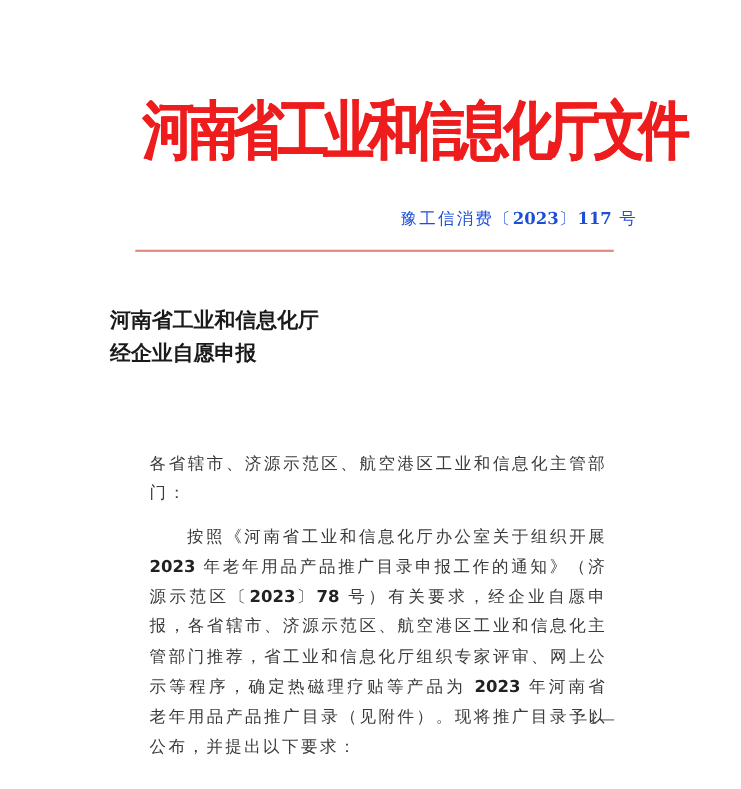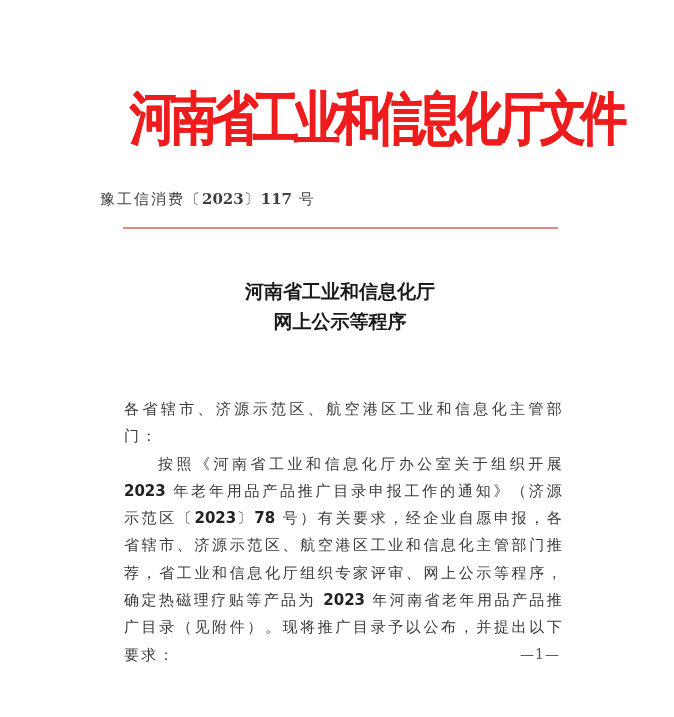--- a/index.html
+++ b/index.html
@@ -8,58 +8,58 @@
       font-family: "DejaVu Serif", serif; color: #333;
     }
     .masthead {
       position: absolute; left: 130px; top: 74px; width: 420px; height: 70px;
       color: #ee1c1c; font-family: "DejaVu Sans", sans-serif; font-weight: bold;
       font-size: 46px; line-height: 70px; letter-spacing: -5px; white-space: nowrap;
       transform: scaleY(1.25); transform-origin: top left;
       text-shadow: 0.6px 0 0 #ee1c1c, -0.6px 0 0 #ee1c1c;
     }
     .docno {
-      position: absolute; left: 100px; top: 190px; width: 480px; text-align: left;
-      font-size: 15px; color: #404040; letter-spacing: 2px;
+      position: absolute; left: 100px; top: 190px; width: 480px; text-align: right;
+      font-size: 15px; color: #1d4ed8; letter-spacing: 2px;
     }
     .docno .num { font-weight: bold; letter-spacing: 0; }
     .redline {
       position: absolute; left: 123px; top: 227px; width: 435px; height: 2px;
       background: #e08a80;
     }
     .title {
-      position: absolute; left: 100px; top: 276px; width: 480px; text-align: center;
+      position: absolute; left: 100px; top: 276px; width: 480px; 
       font-family: "DejaVu Sans", sans-serif; font-weight: bold; font-size: 19px;
       line-height: 30px; color: #1a1a1a;
     }
     .body {
       position: absolute; left: 124px; top: 396px; width: 440px;
       font-size: 15px; line-height: 27.3px; color: #3a3a3a; letter-spacing: 2.2px;
       text-align: justify;
     }
-    .body p { margin: 0; }
+    .body p { margin: 12px; }
     .body .indent { text-indent: 34px; }
     .body b { font-family: "DejaVu Sans", sans-serif; letter-spacing: 0; color: #222; }
     .pageno {
       position: absolute; left: 520px; top: 646px; font-size: 14px; color: #555;
       letter-spacing: 1px;
     }
   </style>
 </head>
 <body>
 
 <div class="masthead">河南省工业和信息化厅文件</div>
 
 <div class="docno"><span>豫工信消费〔</span><span class="num">2023</span><span>〕</span><span class="num">117</span><span> 号</span></div>
 
 <div class="redline"></div>
 
 <div class="title">
   <div>河南省工业和信息化厅</div>
-  <div>网上公示等程序</div>
+  <div>经企业自愿申报</div>
 </div>
 
 <div class="body">
   <p>各省辖市、济源示范区、航空港区工业和信息化主管部门：</p>
   <p class="indent"><span>按照《河南省工业和信息化厅办公室关于组织开展</span> <b>2023</b> <span>年老年用品产品推广目录申报工作的通知》（济源示范区〔</span><b>2023</b><span>〕</span><b>78</b> <span>号）有关要求，经企业自愿申报，各省辖市、济源示范区、航空港区工业和信息化主管部门推荐，省工业和信息化厅组织专家评审、网上公示等程序，确定热磁理疗贴等产品为</span> <b>2023</b> <span>年河南省老年用品产品推广目录（见附件）。现将推广目录予以公布，并提出以下要求：</span></p>
 </div>
 
 <div class="pageno">—1—</div>
 
 </body></html>

